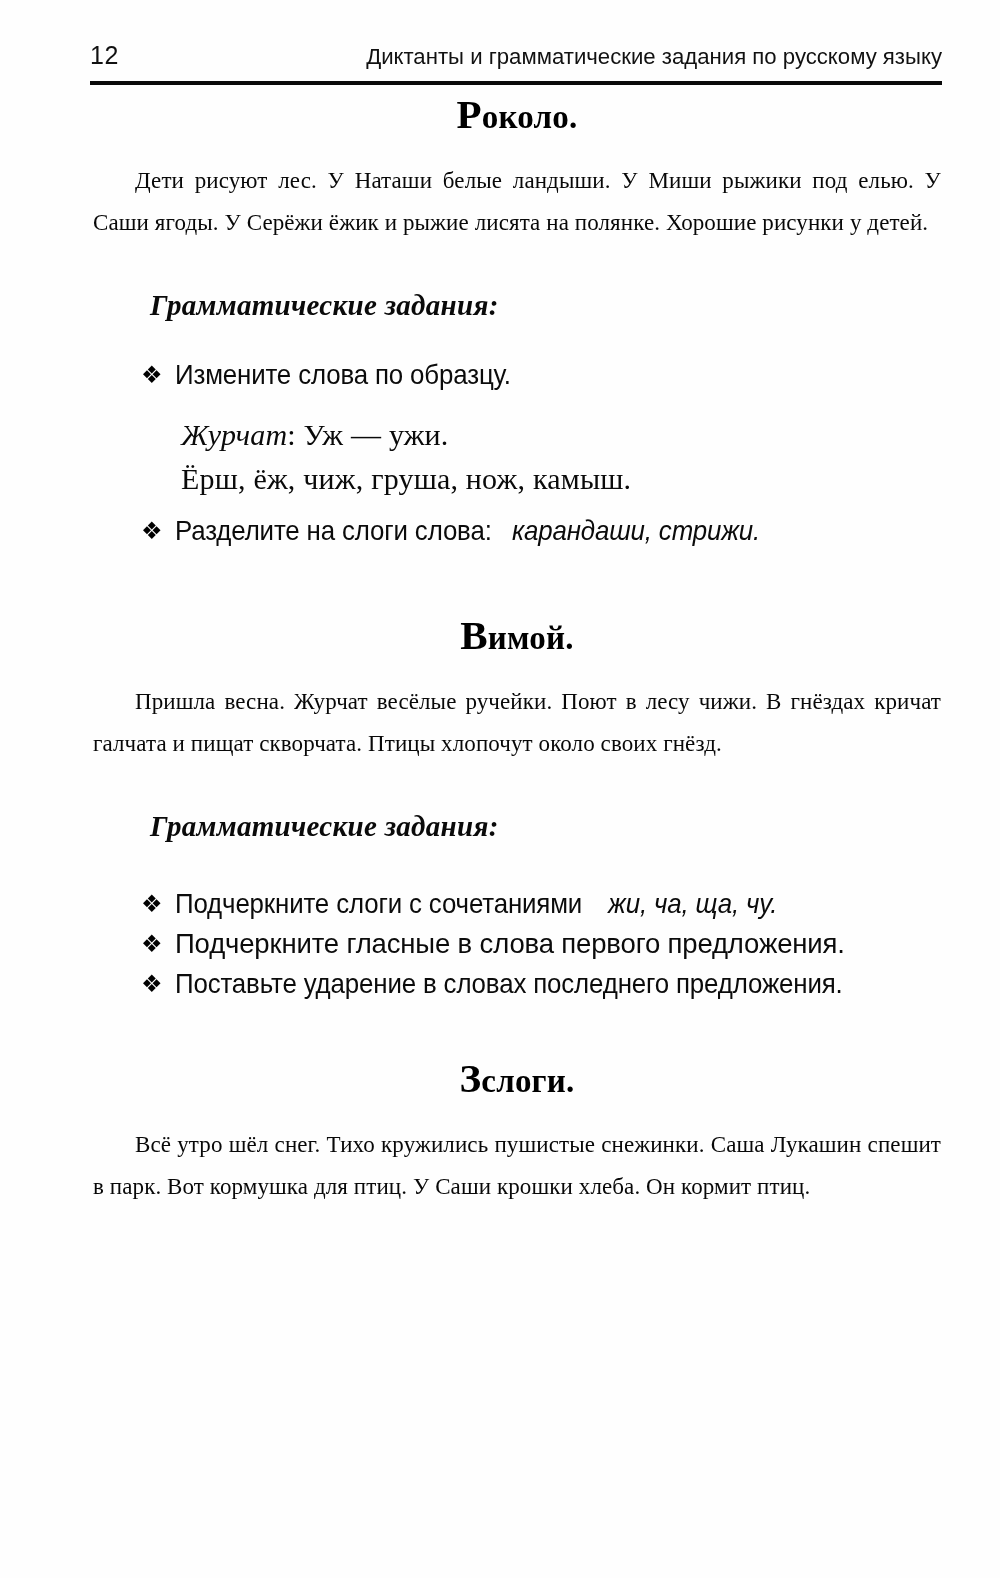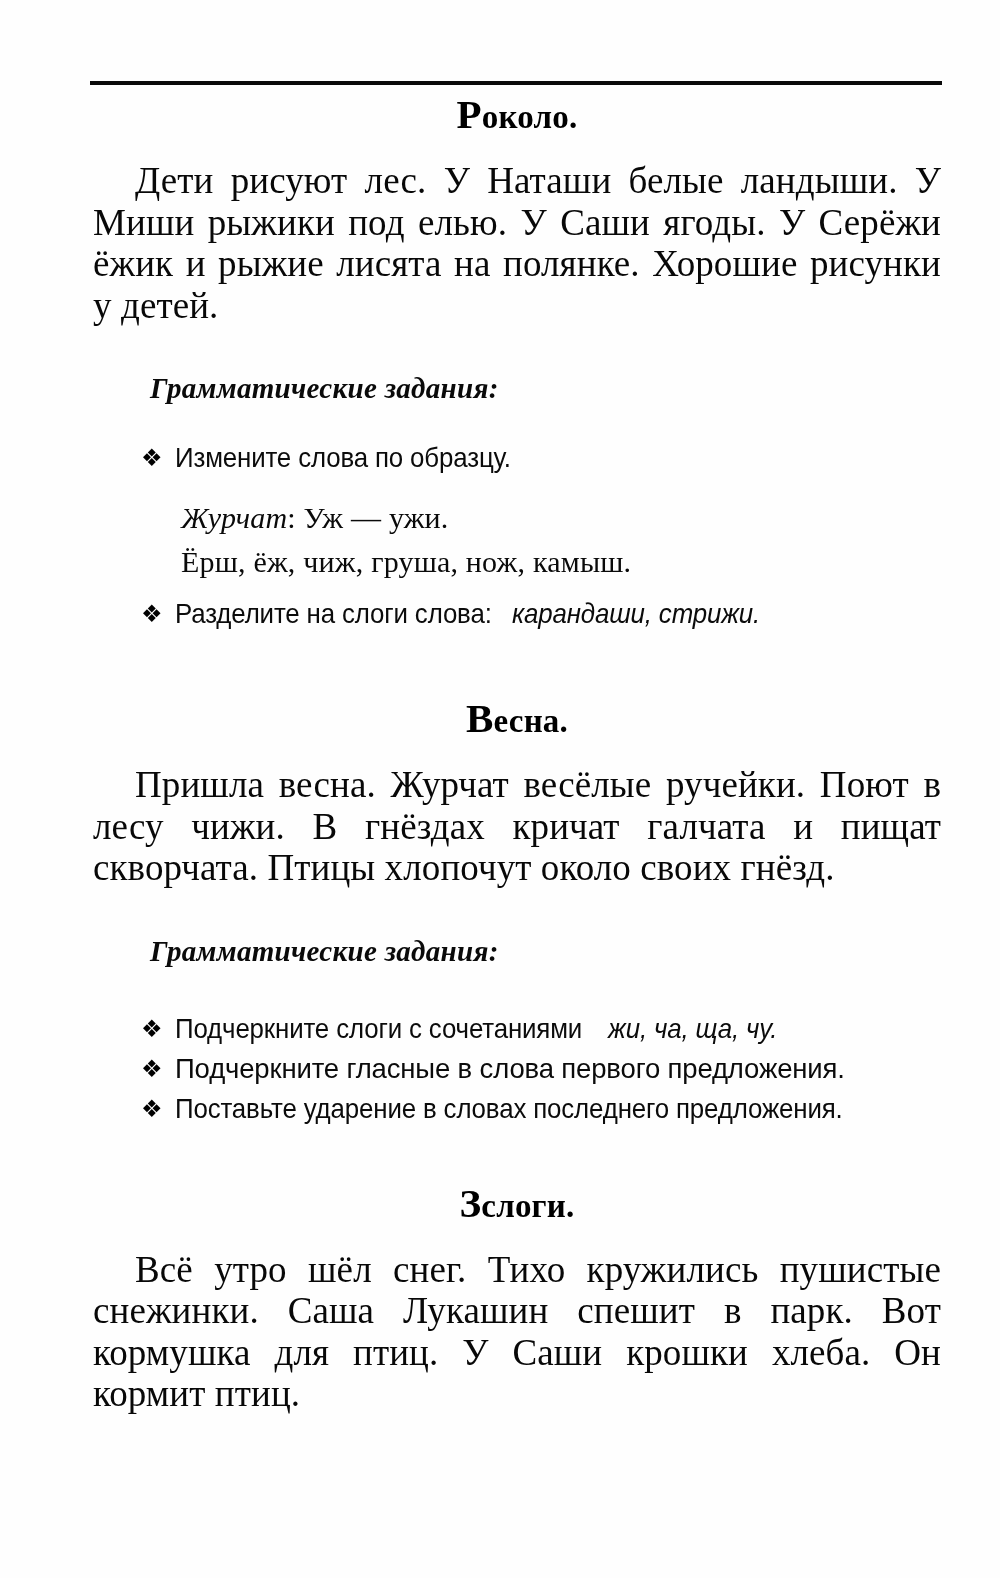--- a/index.html
+++ b/index.html
@@ -87,21 +87,21 @@
   h2.dict-title .initial {
     font-size: 41px;
     line-height: 0;
   }
 
   
   p.body {
     margin: 0;
     text-align: justify;
     text-justify: inter-word;
-    font-size: 37px;
+    font-size: 23px;
     line-height: 41.5px;
     text-indent: 42px;
     letter-spacing: 0.1px;
     color: #080808;
     hyphens: none;
   }
 
   
   .tasks-head {
     margin: 17px;
@@ -157,20 +157,24 @@
   .sp-22 { height: 22px; }
   .sp-26 { height: 26px; }
   .sp-56 { height: 56px; }
   .sp-66 { height: 66px; }
 </style>
 </head>
 <body>
 
 <div class="page">
 
+  <div class="runhead">
+    <div class="folio">12</div>
+    <div class="runhead-title">Диктанты и грамматические задания по русскому языку</div>
+  </div>
   <div class="runrule"></div>
 
   <div class="col">
 
     <section>
       <h2 class="dict-title"><span class="initial">Р</span><span>около.</span></h2>
       <div class="sp-22"></div>
       <p class="body">Дети рисуют лес. У Наташи белые ландыши. У Миши рыжики под елью. У Саши ягоды. У Серёжи ёжик и рыжие лисята на полянке. Хорошие рисунки у детей.</p>
       <div class="sp-26"></div>
       <p class="tasks-head">Грамматические задания:</p>
@@ -187,21 +191,21 @@
       <ul class="tasks">
         <li>
           <span class="bul">❖</span><span class="squeeze">Разделите на слоги слова: </span><span class="squeeze it">карандаши, стрижи.</span>
         </li>
       </ul>
     </section>
 
     <div class="sp-66"></div>
 
     <section>
-      <h2 class="dict-title"><span class="initial">В</span><span>есна.</span></h2>
+      <h2 class="dict-title"><span class="initial">В</span><span>имой.</span></h2>
       <div class="sp-22"></div>
       <p class="body">Пришла весна. Журчат весёлые ручейки. Поют в лесу чижи. В гнёздах кричат галчата и пищат скворчата. Птицы хлопочут около своих гнёзд.</p>
       <div class="sp-26"></div>
       <p class="tasks-head">Грамматические задания:</p>
       <div class="sp-22"></div>
       <ul class="tasks">
         <li>
           <span class="bul">❖</span><span class="squeeze">Подчеркните слоги с сочетаниями </span><span class="squeeze it">жи, ча, ща, чу.</span>
         </li>
         <li>

